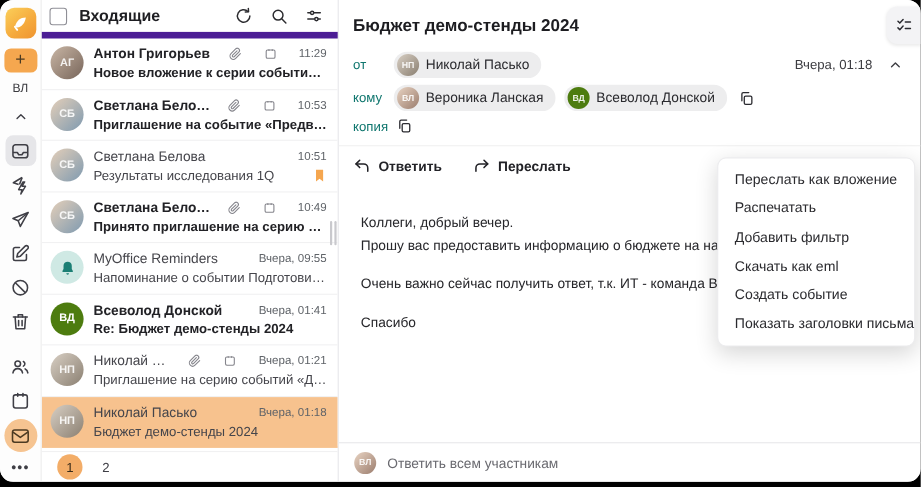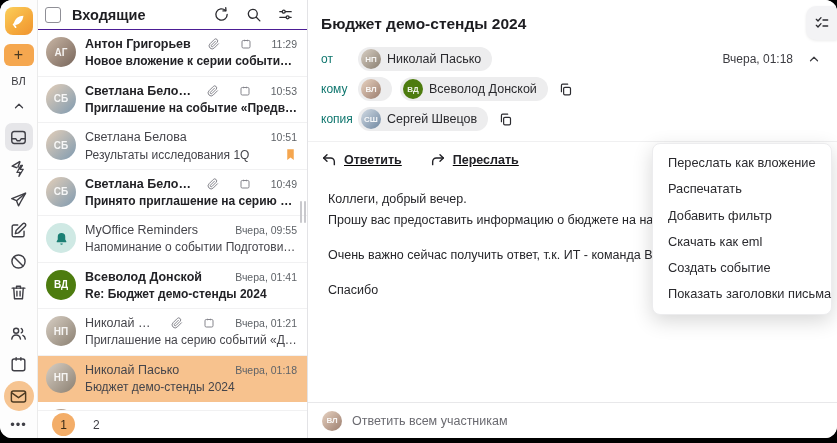--- a/index.html
+++ b/index.html
@@ -12,21 +12,21 @@
   .plus-btn{width:30px;height:22px;border-radius:6px;background:#f5a74f;display:flex;align-items:center;justify-content:center;font-size:16px;color:#4a3a22;font-weight:400;cursor:pointer;margin-bottom:9px;}
   .user-initials{font-size:11px;color:#3b3b40;margin-bottom:2px;}
   .rail-ic{width:28px;height:28px;border-radius:7px;display:flex;align-items:center;justify-content:center;margin-top:3px;cursor:pointer;}
   .rail-ic.sel{background:#e6e6e9;}
   .rail-ic.mail-active{background:#f6c491;border-radius:50%;width:30px;height:30px;}
   .rail-spacer{flex:1;}
   .rail-dots{font-size:13px;letter-spacing:1px;color:#3f3f46;margin-top:6px;cursor:pointer;}
 
   
   .list-panel{width:270px;border-right:1px solid #e3e3e6;display:flex;flex-direction:column;box-sizing:border-box;flex-shrink:0;background:#fff;}
-  .list-header{height:29px;display:flex;align-items:center;padding:0 13px 0 7px;border-bottom:1px solid #4c1d95;flex-shrink:0;}
+  .list-header{height:29px;display:flex;align-items:center;padding:0 13px 0 7px;border-bottom:6px solid #4c1d95;flex-shrink:0;}
   .cbx{width:14px;height:14px;border:1.5px solid #8f8f96;border-radius:3px;margin-right:11px;cursor:pointer;flex-shrink:0;}
   .list-title{font-size:14.5px;font-weight:700;color:#1e1e22;flex:1;}
   .hdr-ic{margin-left:15px;cursor:pointer;display:flex;align-items:center;}
   .rows{flex:1;overflow:hidden;}
   .lrow{height:46.5px;box-sizing:border-box;display:flex;gap:9px;padding:7px 10px 0 8px;border-bottom:1px solid #f1f1f2;cursor:pointer;}
   .lrow.selected{background:#f7c28e;border-bottom:1px solid #f7c28e;}
   .avatar{width:30px;height:30px;border-radius:50%;display:flex;align-items:center;justify-content:center;flex-shrink:0;font-size:10px;font-weight:700;color:rgba(255,255,255,.88);}
   .av-ag{background:linear-gradient(135deg,#c9b6a5,#77655a);}
   .av-sb{background:linear-gradient(135deg,#e4cfb9,#7f9ab0);}
   .av-np{background:linear-gradient(135deg,#d8cfc4,#8a7f71);}
@@ -55,27 +55,27 @@
   .mrow:last-child{margin-bottom:0;}
   .mlabel{width:37px;font-size:12px;color:#0f766e;flex-shrink:0;}
   .chip{display:inline-flex;align-items:center;gap:6px;background:#ededee;border-radius:13px;padding:2px 11px 2px 3px;margin-right:8px;cursor:pointer;}
   .chip .cav{width:20px;height:20px;border-radius:50%;display:flex;align-items:center;justify-content:center;font-size:8px;font-weight:700;color:rgba(255,255,255,.9);}
   .chip .cname{font-size:12.5px;color:#2a2a2e;white-space:nowrap;}
   .copy-ic{cursor:pointer;display:flex;align-items:center;margin-left:2px;}
   .mspacer{flex:1;}
   .mdate{font-size:12px;color:#3c3c41;margin-right:14px;}
   .collapse{cursor:pointer;display:flex;align-items:center;}
 
-  .toolbar{display:flex;align-items:flex-end;padding:9px 36px 9px 13px;text-decoration:underline;}
+  .toolbar{display:flex;align-items:flex-end;padding:9px 36px 9px 13px;}
   .tbtn{display:flex;align-items:center;gap:7px;margin-right:28px;cursor:pointer;font-size:12.5px;font-weight:700;color:#222227;white-space:nowrap;}
   .tspacer{flex:1;}
   .tic{margin-left:24px;cursor:pointer;display:flex;align-items:center;}
 
   .body-txt{padding:12px 20px 0 20px;font-size:12.5px;color:#26262a;line-height:21px;flex:1;overflow:hidden;}
-  .body-txt p{margin:0 0 14px 0;}
+  .body-txt p{margin:12px 0 14px 0;}
   .quick-reply{border-top:1px solid #e8e8ea;height:35px;display:flex;align-items:center;gap:10px;padding-left:14px;flex-shrink:0;cursor:text;}
   .qr-av{width:20px;height:20px;border-radius:50%;display:flex;align-items:center;justify-content:center;font-size:8px;font-weight:700;color:rgba(255,255,255,.9);}
   .qr-text{font-size:12.5px;color:#6a6a70;}
 
   
   .ctx-menu{position:absolute;left:652px;top:143px;width:178px;background:#fff;border:1px solid #ececee;border-radius:8px;box-shadow:0 6px 20px rgba(0,0,0,.16);padding:6px 0;z-index:30;}
   .ctx-item{font-size:12.8px;color:#2a2a2e;padding:0 15px;line-height:26.3px;white-space:nowrap;cursor:pointer;}
 
   .resize-handle{position:absolute;left:300px;top:201px;width:7px;height:22px;display:flex;gap:2px;z-index:5;cursor:col-resize;}
   .resize-handle i{width:2px;height:100%;background:#c9c9cd;border-radius:2px;display:block;}
@@ -418,38 +418,35 @@
         <span class="collapse">
           <svg width="14" height="14" viewBox="0 0 24 24" fill="none" stroke="#3c3c41" stroke-width="2.1" stroke-linecap="round" stroke-linejoin="round">
               <polyline points="6 15 12 9 18 15"></polyline>
             </svg>
         </span>
       </div>
       <div class="mrow">
         <span class="mlabel">кому</span>
         <span class="chip">
           <span class="cav av-vl">ВЛ</span>
+          <span class="cname">Вероника Ланская</span>
         </span>
         <span class="chip">
           <span class="cav av-vd">ВД</span>
           <span class="cname">Всеволод Донской</span>
         </span>
         <span class="copy-ic">
           <svg width="15" height="15" viewBox="0 0 24 24" fill="none" stroke="#2b2b30" stroke-width="1.9" stroke-linecap="round" stroke-linejoin="round">
               <rect x="9" y="8.5" width="11" height="12" rx="2"></rect>
               <path d="M5.5 15.5v-10a2 2 0 0 1 2-2h8"></path>
             </svg>
         </span>
       </div>
       <div class="mrow">
         <span class="mlabel">копия</span>
-        <span class="chip">
-          <span class="cav av-ss">СШ</span>
-          <span class="cname">Сергей Швецов</span>
-        </span>
         <span class="copy-ic">
           <svg width="15" height="15" viewBox="0 0 24 24" fill="none" stroke="#2b2b30" stroke-width="1.9" stroke-linecap="round" stroke-linejoin="round">
               <rect x="9" y="8.5" width="11" height="12" rx="2"></rect>
               <path d="M5.5 15.5v-10a2 2 0 0 1 2-2h8"></path>
             </svg>
         </span>
       </div>
     </div>
 
     <div class="toolbar">

